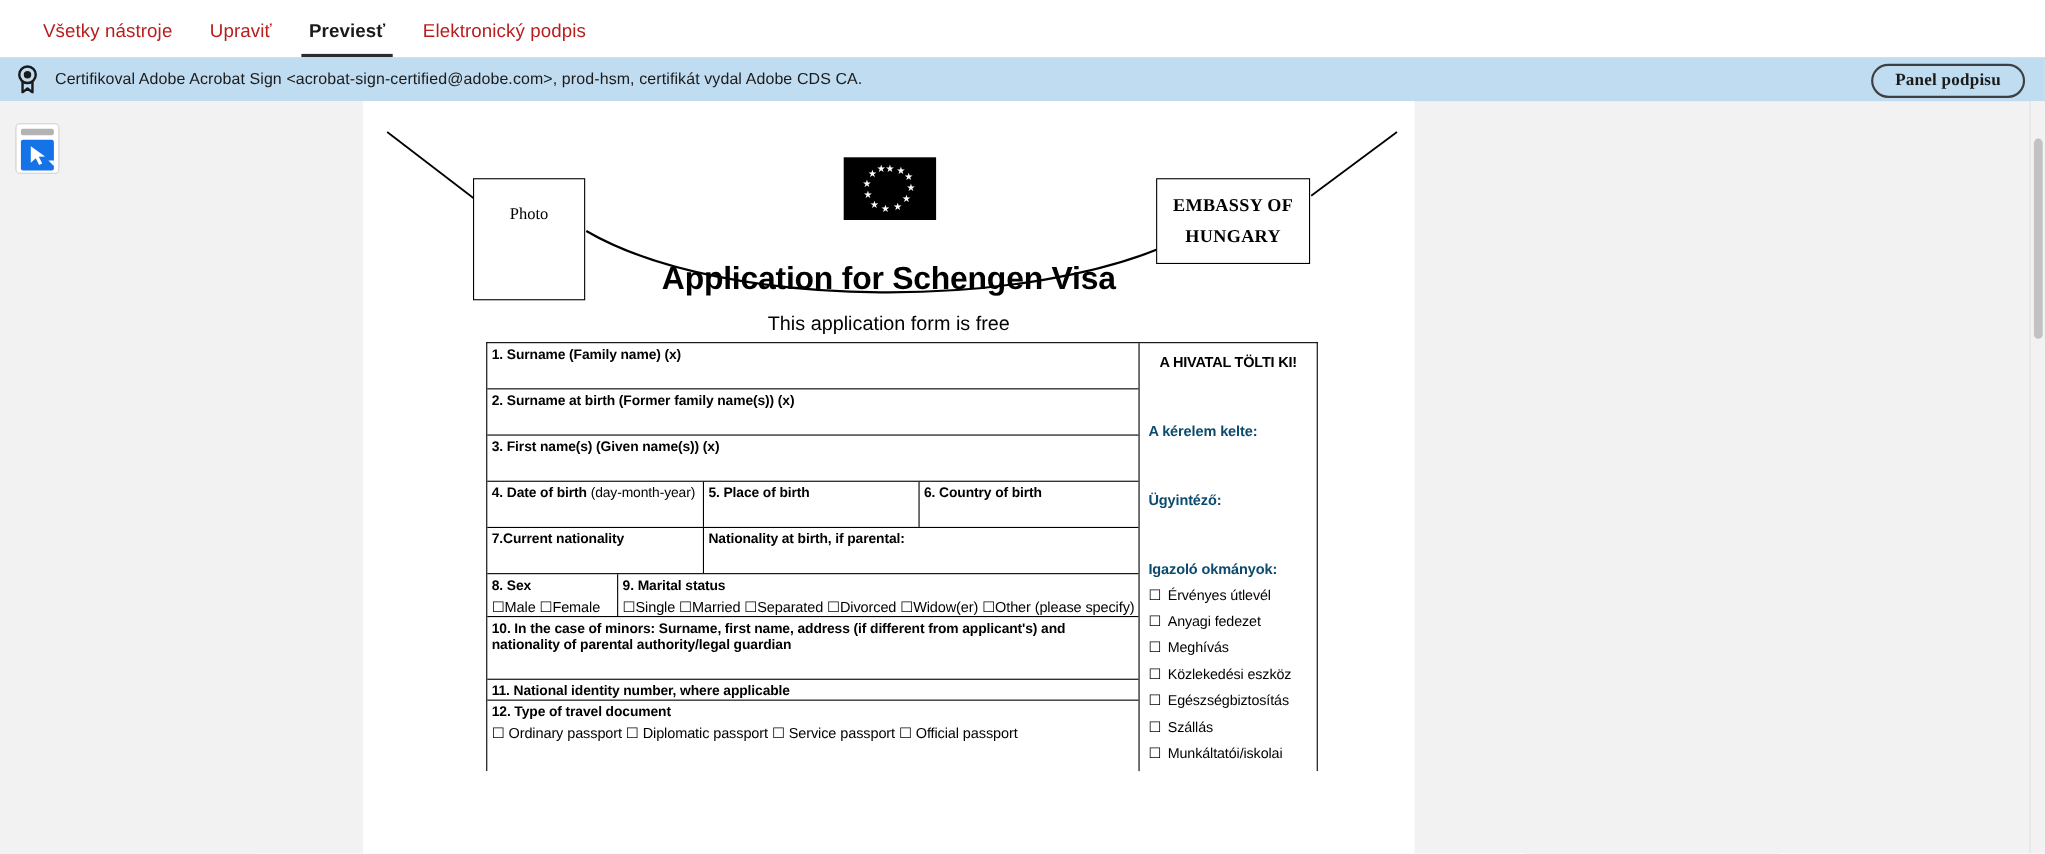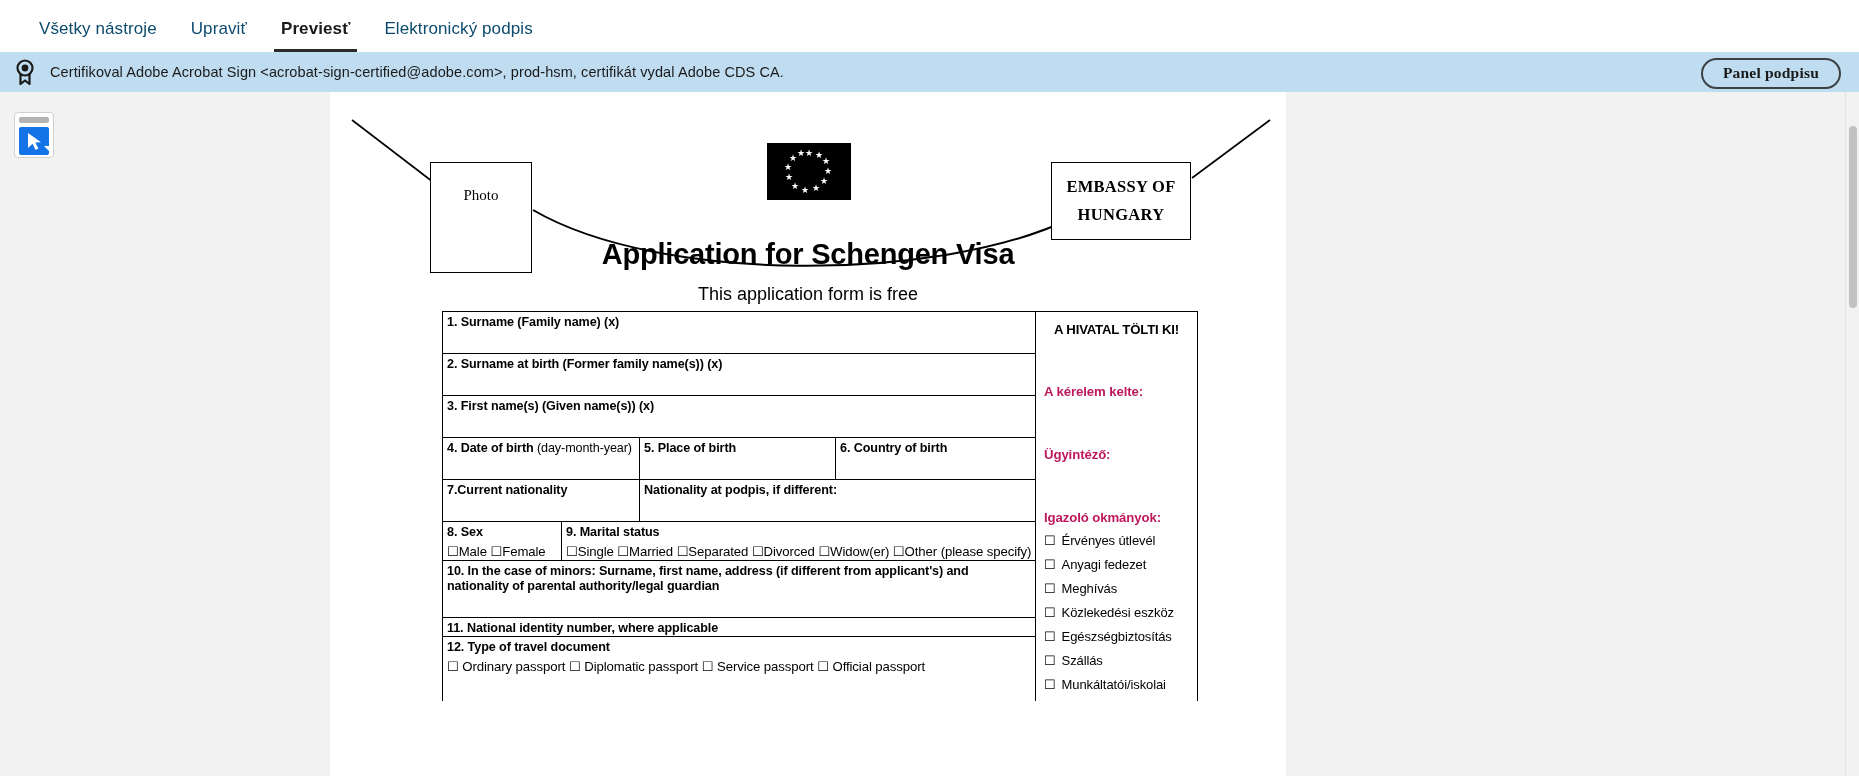--- a/index.html
+++ b/index.html
@@ -11,21 +11,21 @@
   }
   .app { position: relative; width: 1859px; height: 776px; background: #f2f2f2; }
 
   
   .toolbar {
     position: absolute; top: 0; left: 0; width: 1859px; height: 52px;
     background: #ffffff; display: flex; align-items: flex-end;
     padding-left: 22px; gap: 0;
   }
   .tab {
-    font-size: 17px; color: #0c4a6e; padding: 0 17px 13px 17px;
+    font-size: 17px; color: #b91c1c; padding: 0 17px 13px 17px;
     cursor: pointer; white-space: nowrap; letter-spacing: .1px;
   }
   .tab.active { color: #1a1a1a; font-weight: bold; position: relative; }
   .tab.active::after {
     content: ""; position: absolute; left: 10px; right: 10px; bottom: 0;
     height: 3px; background: #2b2b2b;
   }
 
   
   .cert-bar {
@@ -135,21 +135,21 @@
     font-size: 13.2px; color: #000; line-height: 16px; margin-top: 4px;
     white-space: nowrap; letter-spacing: -.1px;
   }
   .fblank { height: 23px; }
 
   .right-title {
     font-size: 13.2px; font-weight: bold; color: #000; text-align: center;
     letter-spacing: -.2px; margin-bottom: 30px;
   }
   .right-label {
-    font-size: 13.2px; font-weight: bold; color: #be185d; margin-bottom: 48px;
+    font-size: 13.2px; font-weight: bold; color: #0c4a6e; margin-bottom: 48px;
     letter-spacing: -.1px;
     margin-top: 47px;
   }
   .right-label.tight { margin-bottom: 8px; }
   .right-check {
     font-size: 13px; color: #000; margin-bottom: 9px; white-space: nowrap;
     letter-spacing: -.1px;
   }
   .right-check .box { margin-right: 6px; }
 </style>
@@ -268,21 +268,21 @@
               <div class="fblank"></div>
             </div>
           </div>
 
           <div class="frow">
             <div class="fcell" style="width:196px;">
               <div class="flabel">7.Current nationality</div>
               <div class="fblank"></div>
             </div>
             <div class="fcell" style="width:395px;">
-              <div class="flabel">Nationality at podpis, if different:</div>
+              <div class="flabel">Nationality at birth, if parental:</div>
               <div class="fblank"></div>
             </div>
           </div>
 
           <div class="frow">
             <div class="fcell" style="width:118px;">
               <div class="flabel">8. Sex</div>
               <div class="fopts">☐Male ☐Female</div>
             </div>
             <div class="fcell" style="width:473px;">

